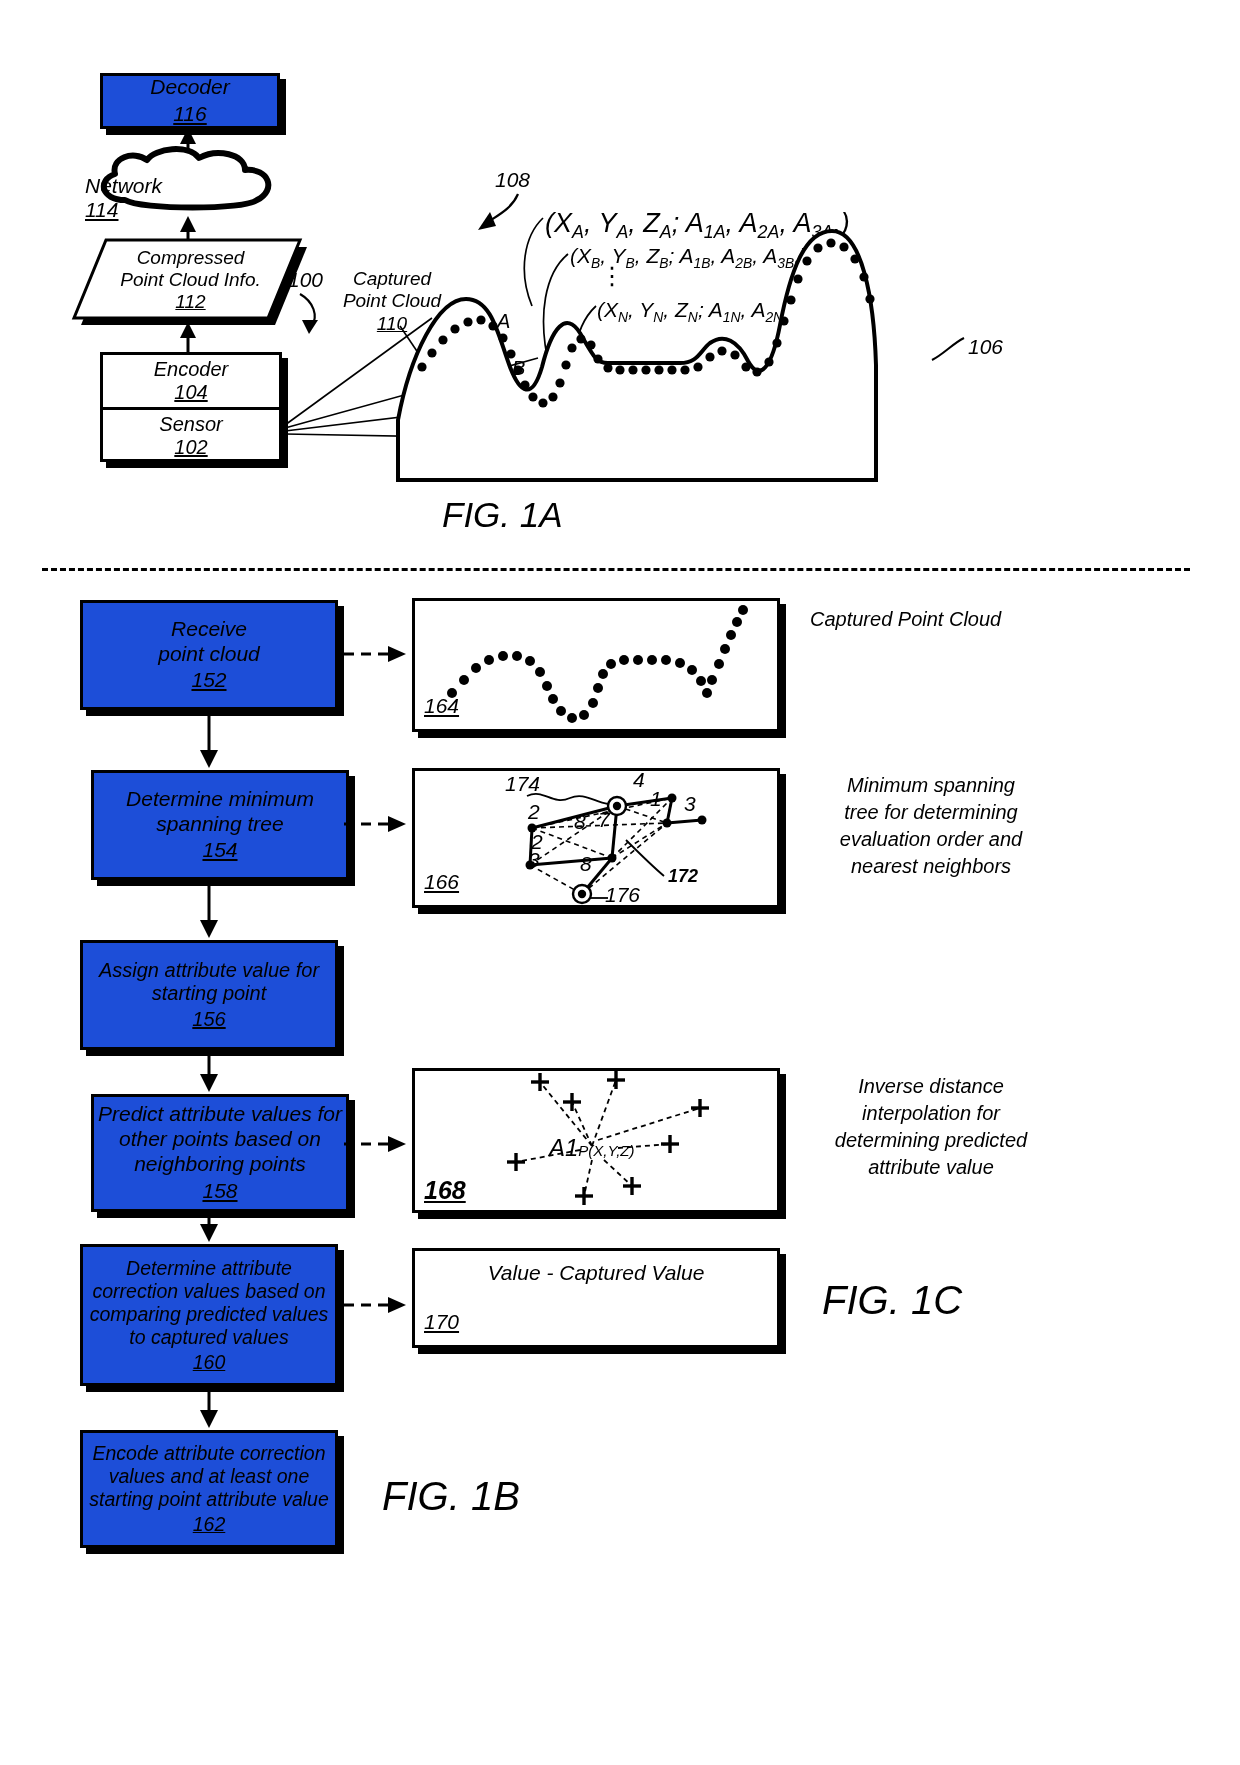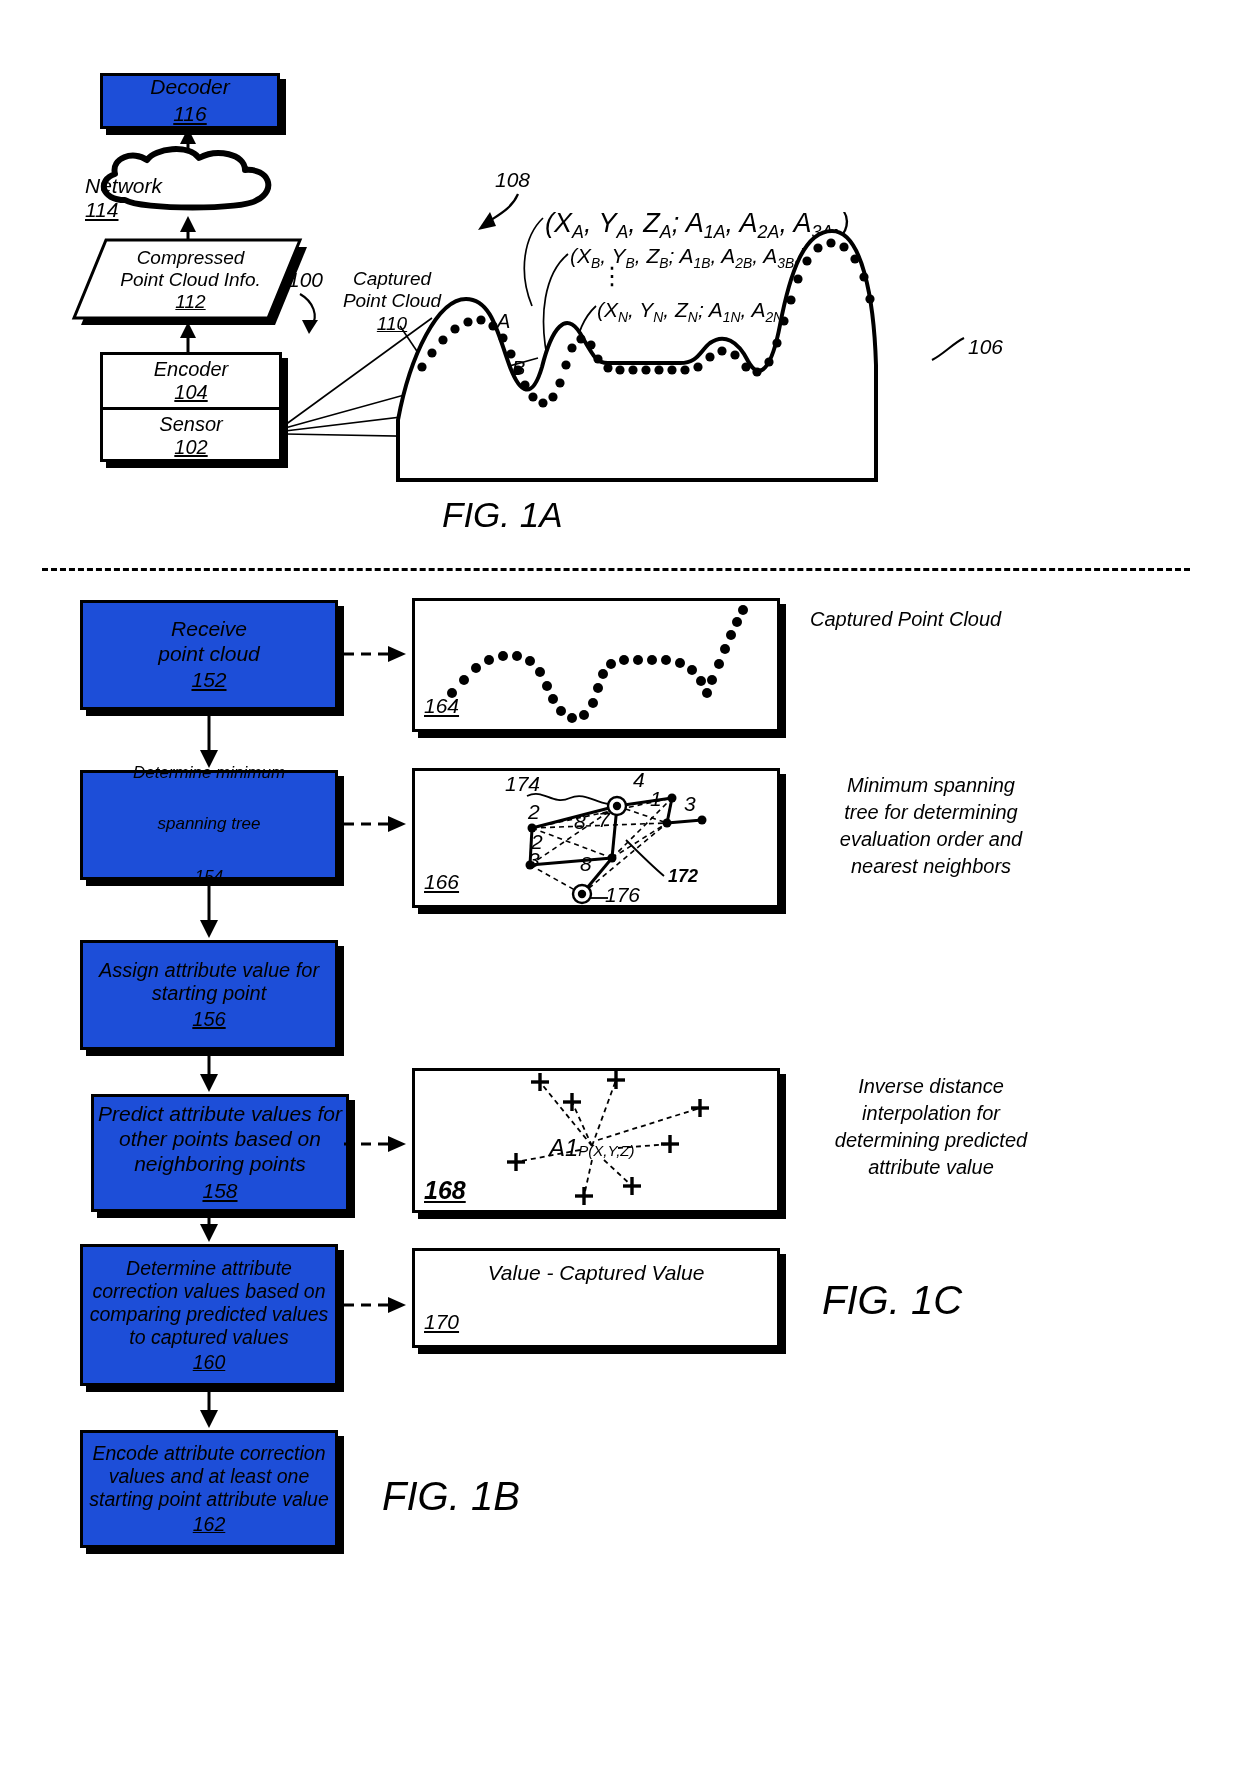--- a/index.html
+++ b/index.html
@@ -207,21 +207,21 @@
   <div>Receive</div>
   <div>point cloud</div>
   <div class="num">152</div>
 </div>
 
 <svg class="abs" style="left:196px;top:712px;width:30px;height:58px;">
   <line x1="13" y1="0" x2="13" y2="44" stroke="#000" stroke-width="3"></line>
   <polygon points="13,56 4,38 22,38" fill="#000"></polygon>
 </svg>
 
-<div class="pbox" style="left:80px;top:770px;width:258px;height:110px;font-size:17px;gap:31px;">
+<div class="pbox" style="left:91px;top:770px;width:258px;height:110px;font-size:21px;">
   <div>Determine minimum</div>
   <div>spanning tree</div>
   <div class="num">154</div>
 </div>
 
 <svg class="abs" style="left:196px;top:882px;width:30px;height:58px;">
   <line x1="13" y1="0" x2="13" y2="44" stroke="#000" stroke-width="3"></line>
   <polygon points="13,56 4,38 22,38" fill="#000"></polygon>
 </svg>
 

